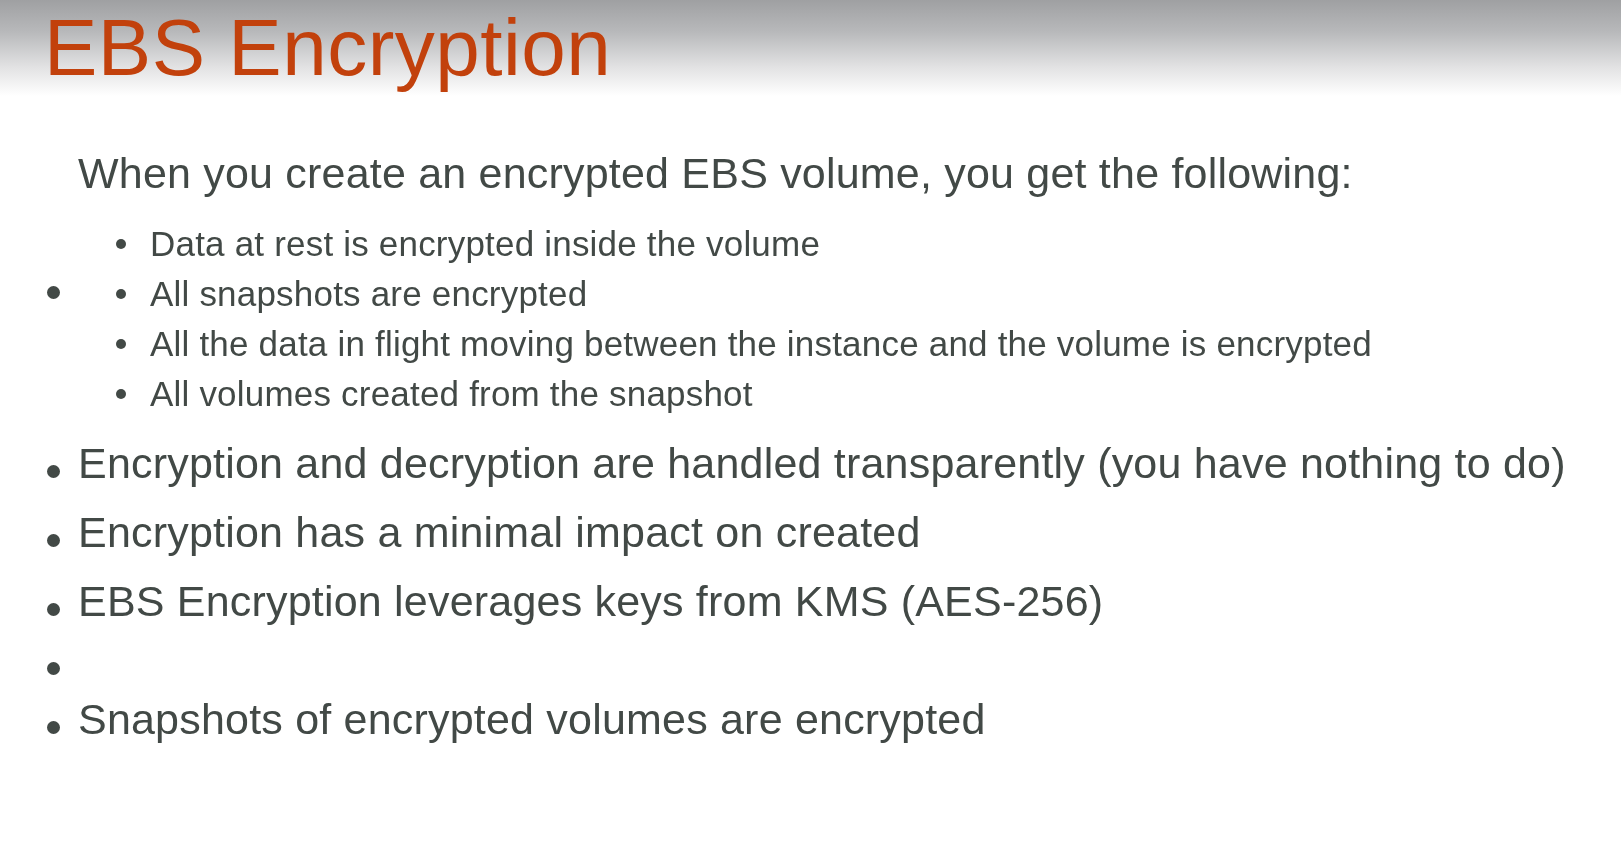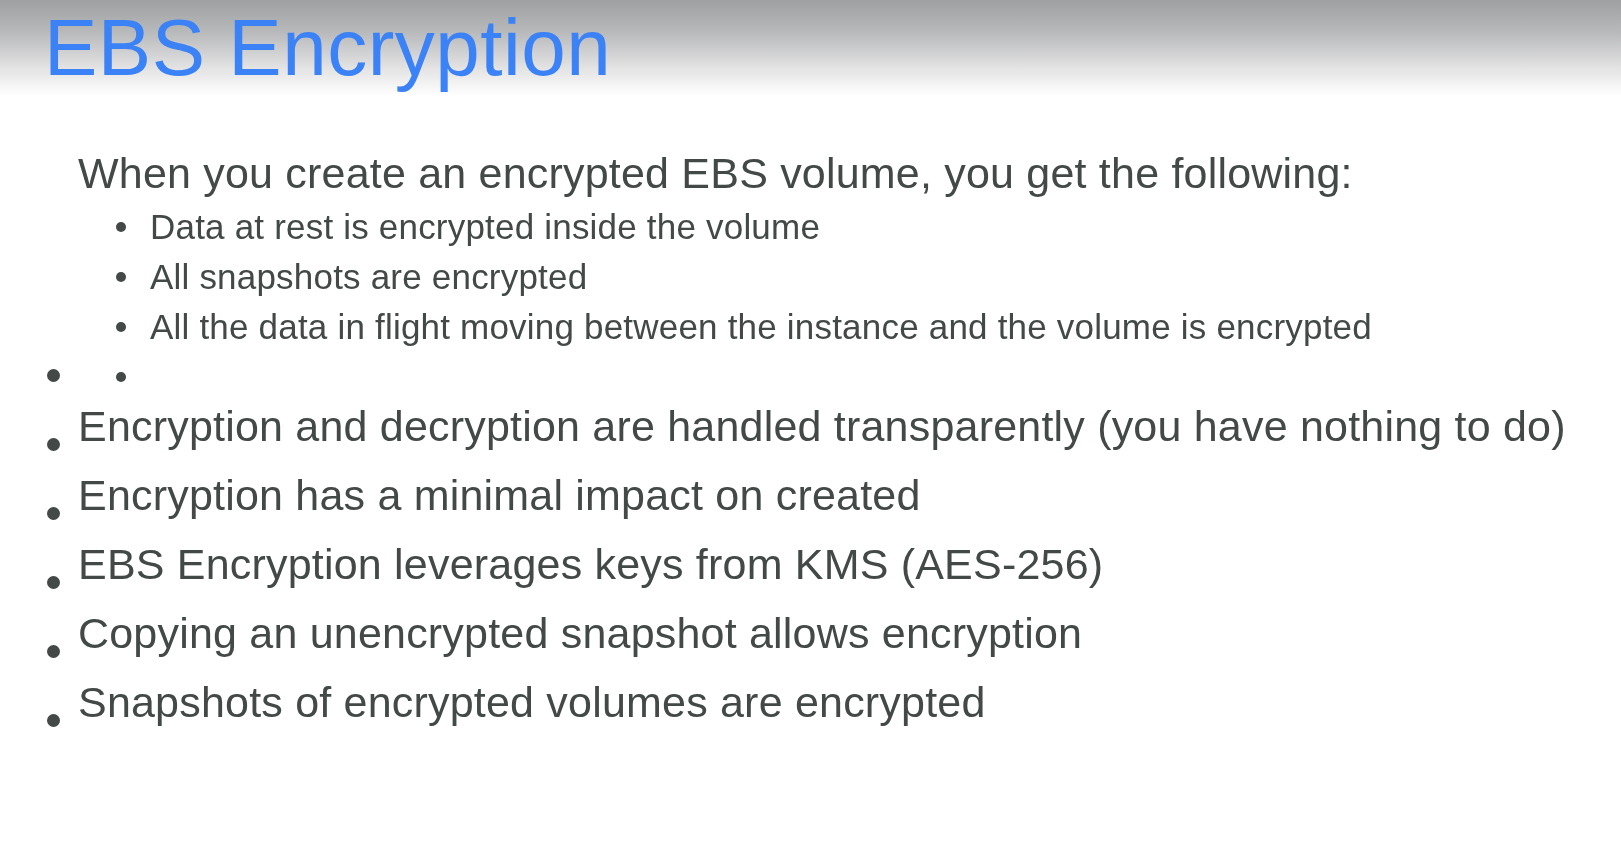--- a/index.html
+++ b/index.html
@@ -26,55 +26,55 @@
     background: linear-gradient(180deg, #9fa0a2 0px, #b8b9bb 32px, #e3e3e4 68px, #ffffff 96px);
   }
   .slide-title {
     position: absolute;
     top: 2px;
     left: 44px;
     margin: 0;
     font-size: 80px;
     font-weight: 300;
     letter-spacing: 0.5px;
-    color: #3b82f6;
+    color: #c2410c;
     text-align: right;
   }
   .content {
     position: absolute;
     top: 148px;
     left: 40px;
     right: 10px;
   }
   ul.l1 {
     list-style: none;
     margin: 0;
     padding: 0;
   }
   ul.l1 > li {
     display: flex;
-    align-items: flex-end;
+    align-items: center;
     margin: 0 0 19px 0;
   }
   .l1-dot {
     flex: 0 0 13px;
     width: 13px;
     height: 13px;
     border-radius: 50%;
     background: #424946;
     margin: 17px 18px 0 7px;
   }
   .l1-text {
     font-size: 43px;
     line-height: 50px;
     letter-spacing: 0.2px;
   }
   ul.l2 {
     list-style: none;
-    margin: 4px 0 0 0;
+    margin: 21px 0 0 0;
     padding: 0;
   }
   ul.l2 > li {
     display: flex;
     align-items: flex-start;
     margin: 0;
   }
   .l2-dot {
     flex: 0 0 10px;
     width: 10px;
@@ -113,20 +113,21 @@
             <li>
               <span class="l2-dot"></span>
               <span class="l2-text">All snapshots are encrypted</span>
             </li>
             <li>
               <span class="l2-dot"></span>
               <span class="l2-text">All the data in flight moving between the instance and the volume is encrypted</span>
             </li>
             <li>
               <span class="l2-dot"></span>
+              <span class="l2-text">All volumes created from the snapshot</span>
             </li>
           </ul>
         </div>
       </li>
 
       <li>
         <span class="l1-dot"></span>
         <div class="l1-text">Encryption and decryption are handled transparently (you have nothing to do)</div>
       </li>
 
@@ -135,21 +136,20 @@
         <div class="l1-text">Encryption has a minimal impact on created</div>
       </li>
 
       <li>
         <span class="l1-dot"></span>
         <div class="l1-text">EBS Encryption leverages keys from KMS (AES-256)</div>
       </li>
 
       <li>
         <span class="l1-dot"></span>
-        <div class="l1-text">Copying an unencrypted snapshot allows encryption</div>
       </li>
 
       <li>
         <span class="l1-dot"></span>
         <div class="l1-text">Snapshots of encrypted volumes are encrypted</div>
       </li>
 
     </ul>
   </div>
 </div>

